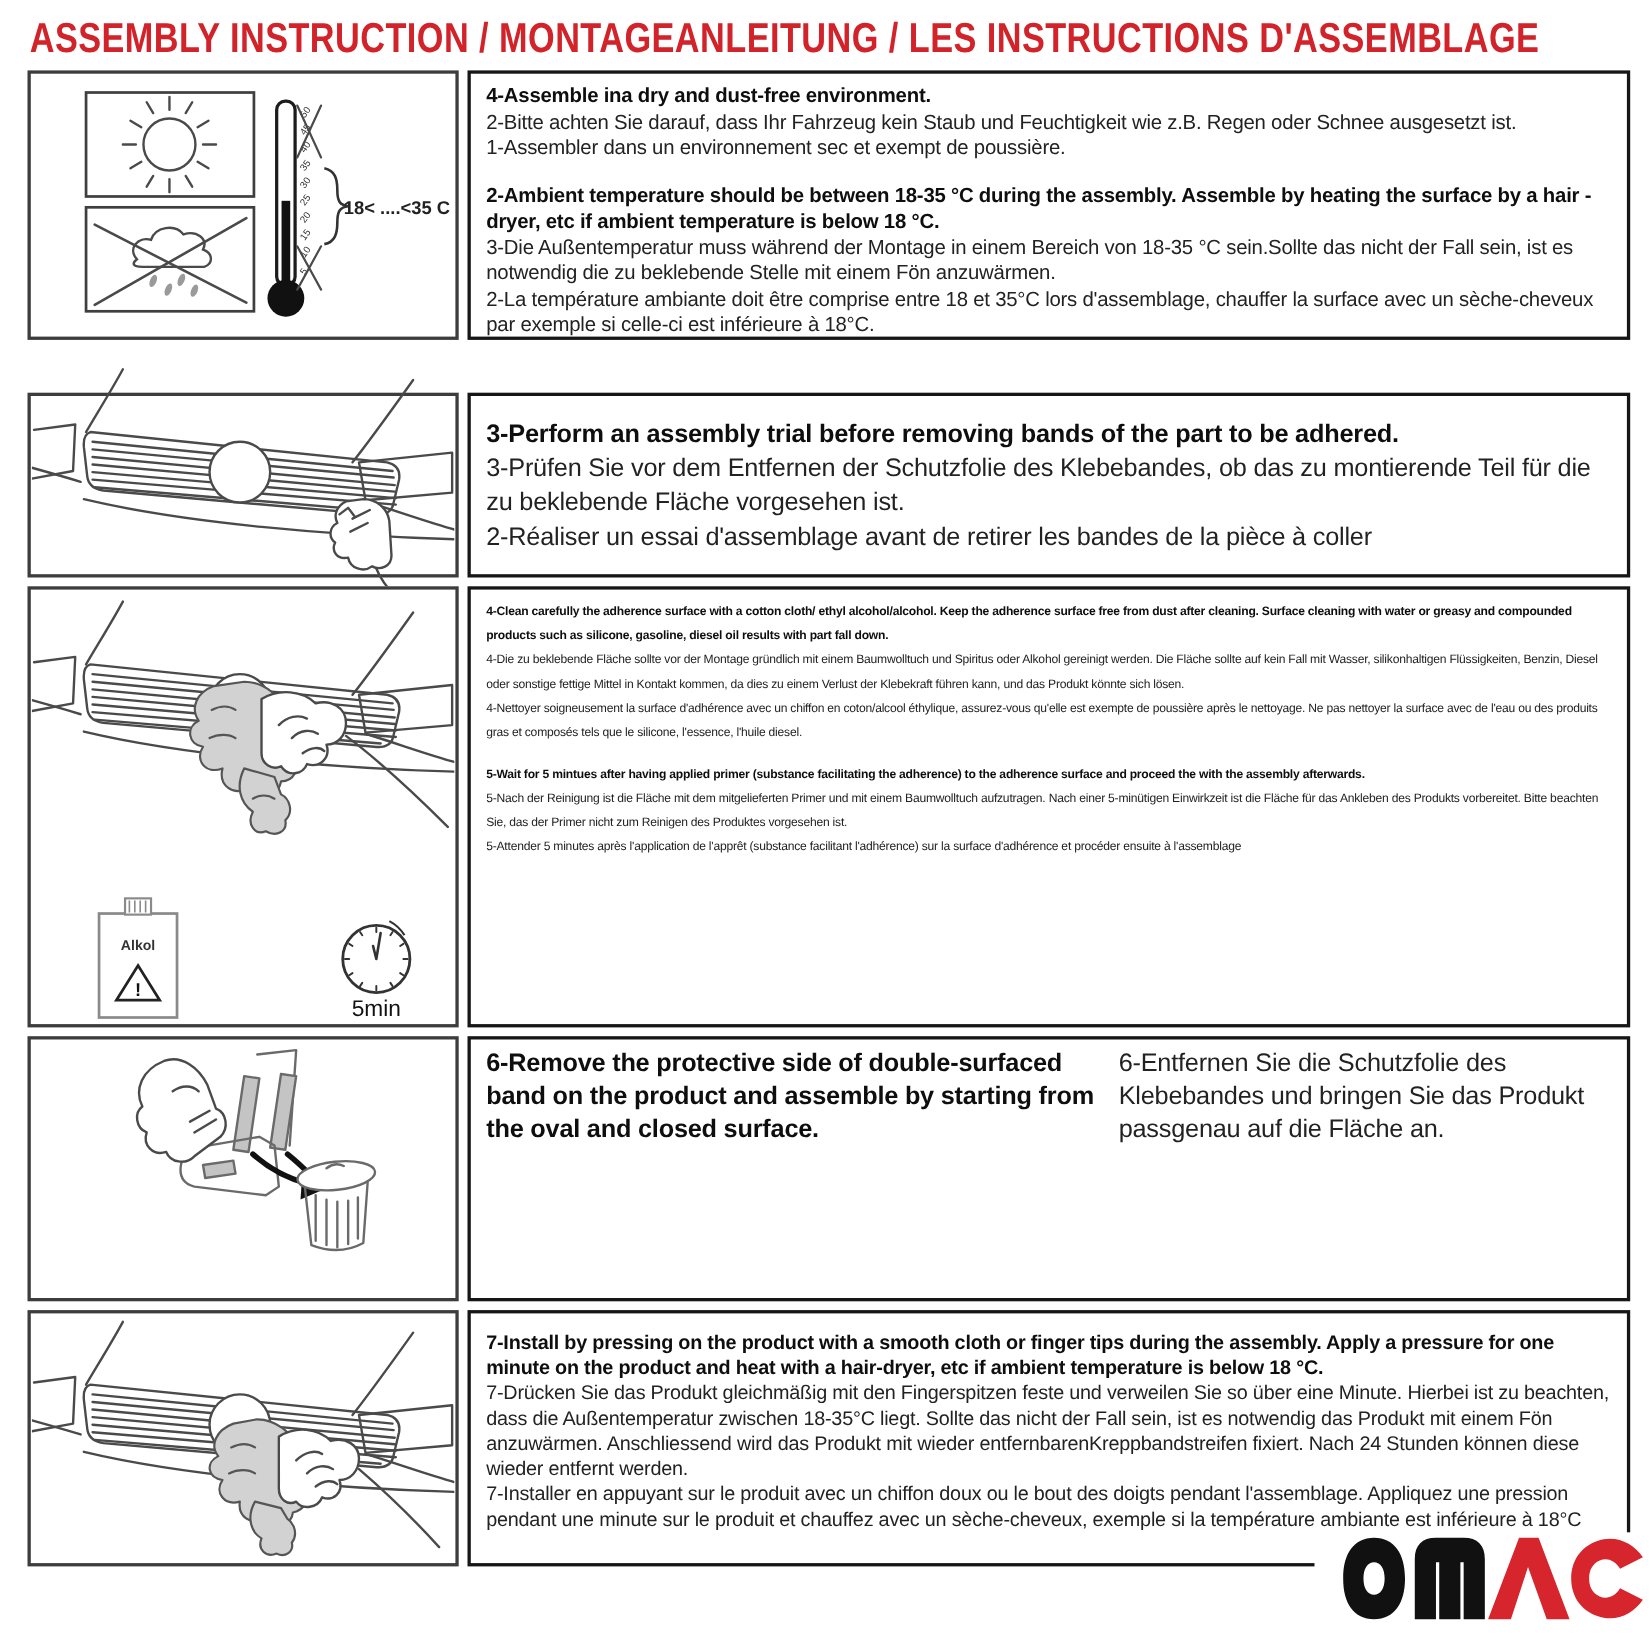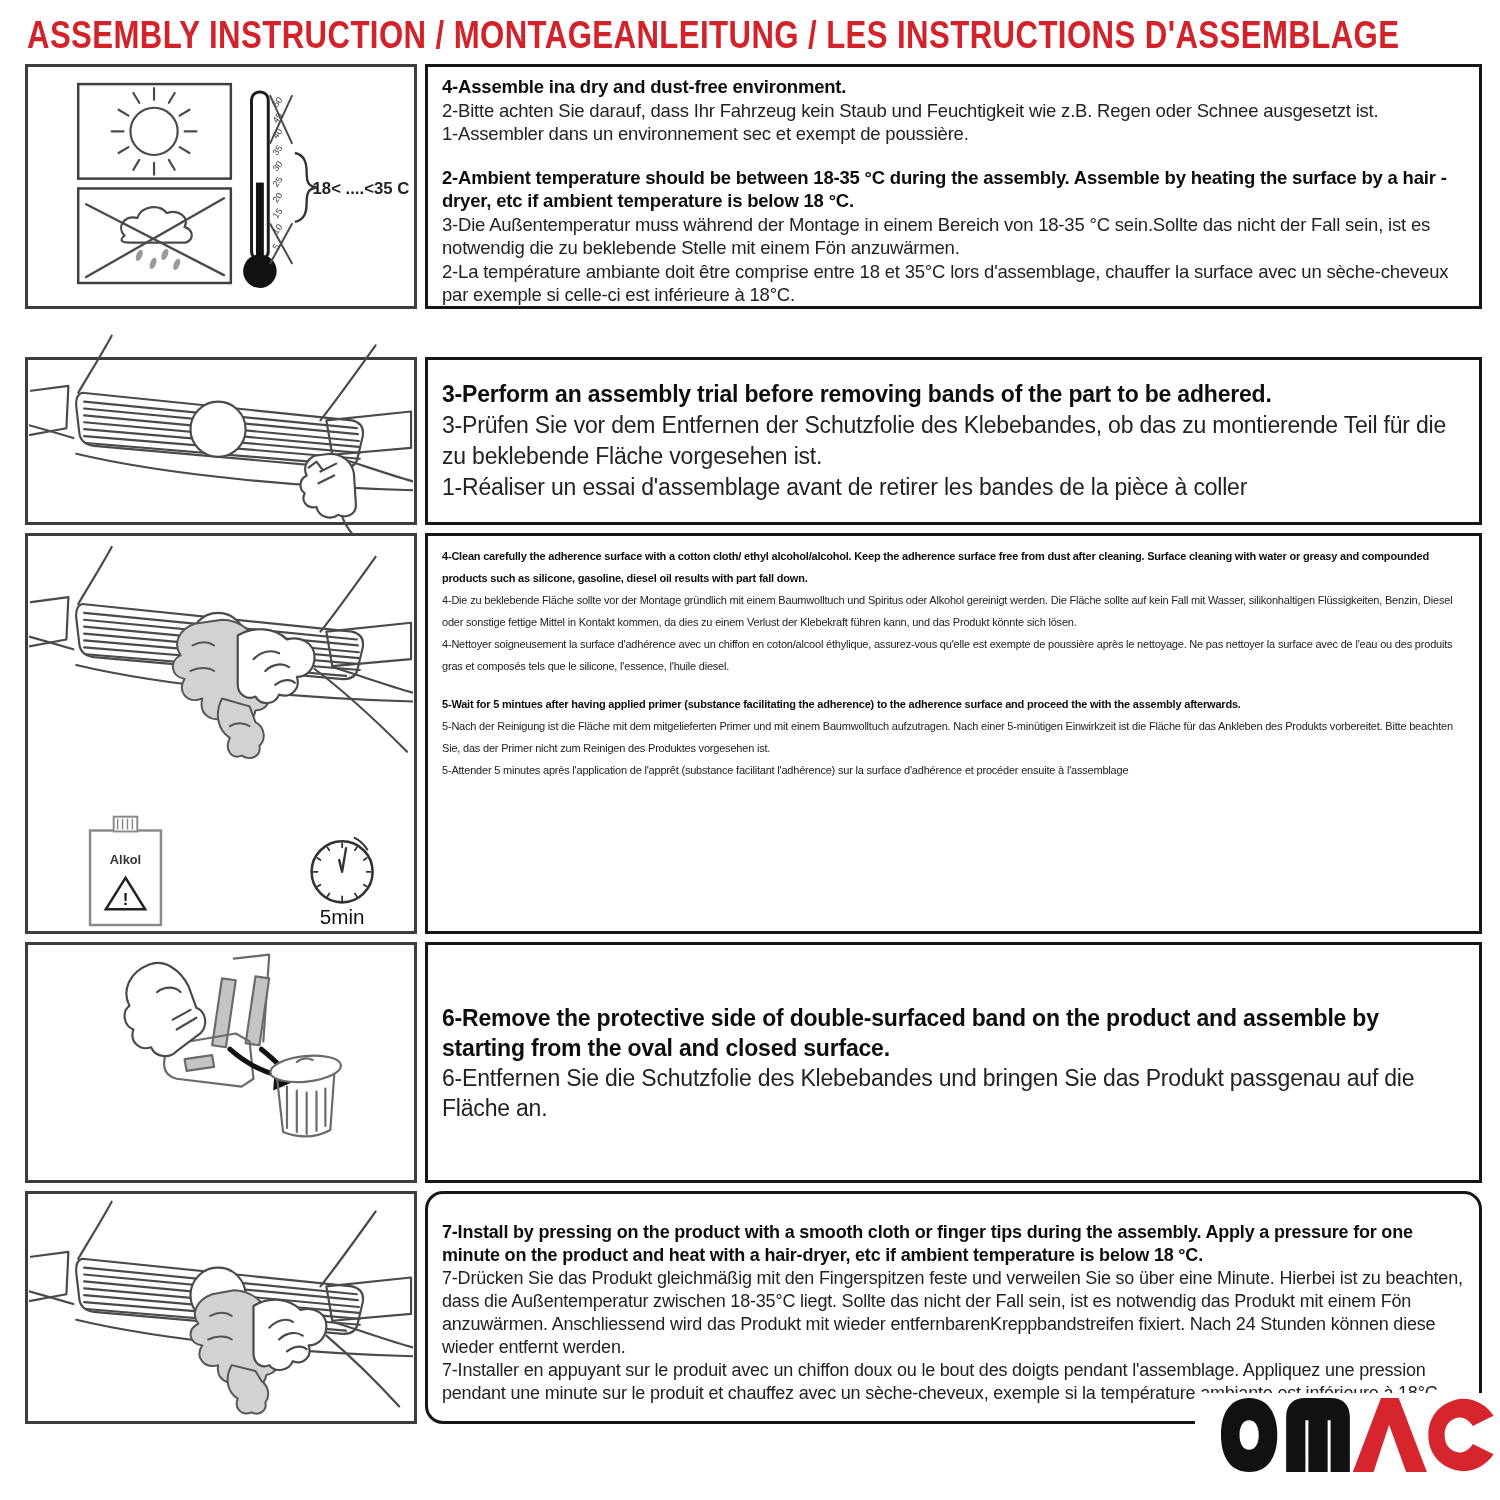--- a/index.html
+++ b/index.html
@@ -12,22 +12,22 @@
           display:flex;align-items:center;justify-content:center;}
   .textbox{flex:1;border:3px solid #161616;box-sizing:border-box;padding:6px 14px;color:#222;overflow:hidden;}
   .textbox p{margin:0;}
   .textbox p.b{font-weight:bold;color:#0e0e0e;}
   .textbox p.sp{height:20px;}
   .h1{height:245px;} .h2{height:168px;margin-top:40px;} .h3{height:401px;} .h4{height:241px;} .h5{height:233px;}
   .r1 .textbox{font-size:18.5px;line-height:23.5px;letter-spacing:-0.2px;padding-top:8px;}
   .r2 .textbox{font-size:23px;line-height:31px;letter-spacing:-0.2px;display:flex;flex-direction:column;justify-content:center;}
   .r3 .textbox{font-size:11px;line-height:22px;letter-spacing:-0.2px;padding-top:9px;}
   .r3 .textbox p.sp{height:16px;}
-  .r4 .textbox{font-size:23px;line-height:30px;letter-spacing:-0.2px;display:flex;flex-direction:column;justify-content:center;}
-  .r5 .textbox{font-size:18px;line-height:23px;letter-spacing:-0.2px;padding-top:27px;border-radius:18px;}
+  .r4 .textbox{font-size:23px;line-height:30px;letter-spacing:-0.2px;display:flex;flex-direction:row;justify-content:center;}
+  .r5 .textbox{font-size:18px;line-height:23px;letter-spacing:-0.2px;padding-top:15px;}
   .logo{position:absolute;right:3px;top:1393px;background:#fff;padding:4px 2px 4px 26px;}
   svg text{font-family:"Liberation Sans",sans-serif;}
 </style>
 </head>
 <body>
 
 <div class="title">ASSEMBLY INSTRUCTION / MONTAGEANLEITUNG / LES INSTRUCTIONS D'ASSEMBLAGE</div>
 
 <div class="rows">
 
@@ -108,21 +108,21 @@
           <path fill="#fff" d="M290,128 C282,132 278,140 282,148 C274,152 274,162 280,166 C276,174 282,182 292,180 C294,190 306,194 314,188 C322,192 332,188 332,178 L330,146 C328,134 318,126 306,126 Z"></path>
           <path d="M296,144 L312,136 M294,156 L310,148"></path>
           <path d="M284,140 l8,-6 l6,8"></path>
           <path d="M318,190 C322,200 328,208 336,216"></path>
         </g>
       </svg>
     </div>
     <div class="textbox h2">
         <p class="b">3-Perform an assembly trial before removing bands of the part to be adhered.</p>
         <p class="r">3-Prüfen Sie vor dem Entfernen der Schutzfolie des Klebebandes, ob das zu montierende Teil für die zu beklebende Fläche vorgesehen ist.</p>
-        <p class="r">1-Réaliser un essai d'assemblage avant de retirer les bandes de la pièce à coller</p>
+        <p class="r">2-Réaliser un essai d'assemblage avant de retirer les bandes de la pièce à coller</p>
       </div>
   </div>
 
   <div class="row r3">
     <div class="imgbox h3">
       <svg width="384" height="393" viewBox="0 0 390 395">
         <g fill="none" stroke="#4a4a4a" stroke-width="2.2" stroke-linecap="round" stroke-linejoin="round">
           <path d="M84,8 C72,30 58,52 50,66"></path>
           <path d="M352,18 C332,46 312,74 296,94"></path>
           <path d="M2,64 L40,59 L38,102 L0,109"></path>

